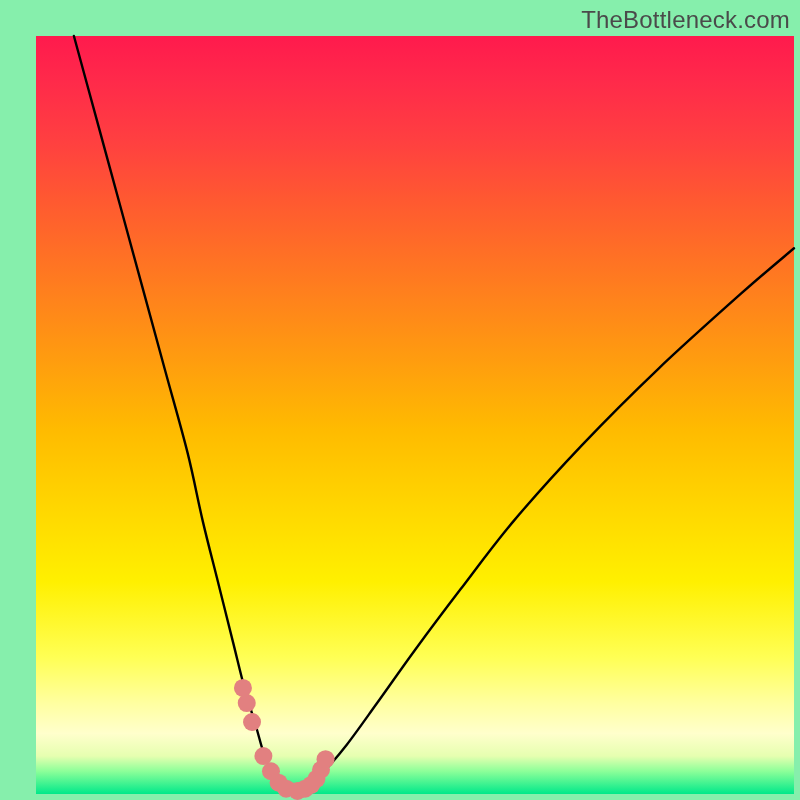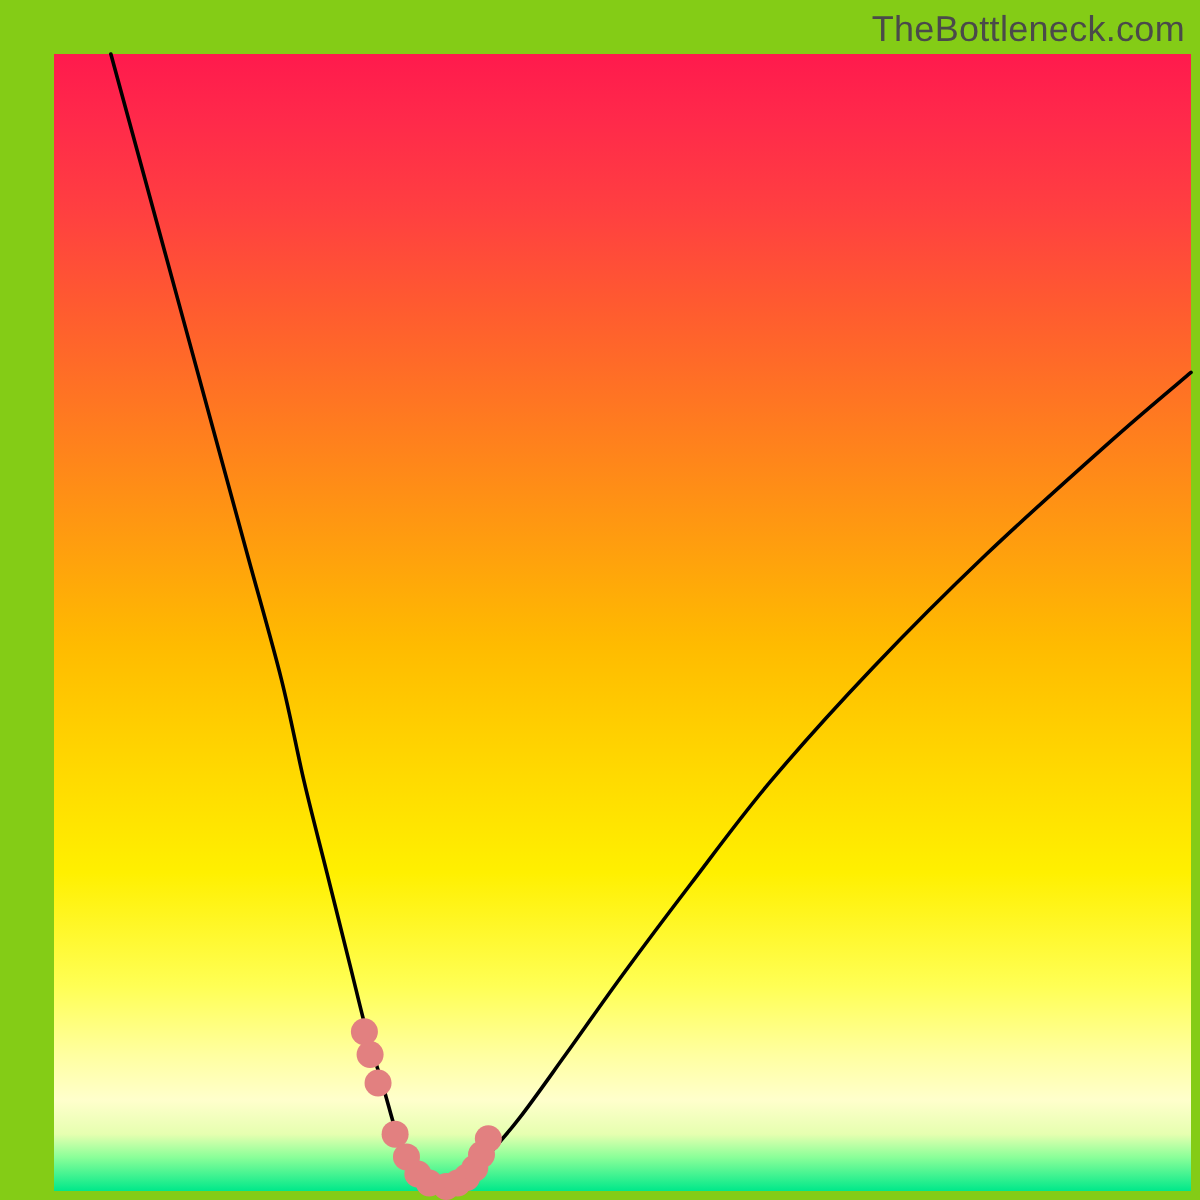--- a/index.html
+++ b/index.html
@@ -8,21 +8,21 @@
     width: 800px;
     height: 800px;
     background: #000;
     overflow: hidden;
     font-family: Arial, Helvetica, sans-serif;
   }
   .frame {
     position: absolute;
     left: 0; top: 0;
     width: 800px; height: 800px;
-    background: #84cc16;
+    background: #86efac;
   }
   .plot-area {
     position: absolute;
     left: 36px;
     top: 36px;
     width: 758px;
     height: 758px;
     
     background: linear-gradient(to bottom,
       #ff1a4d 0%,

